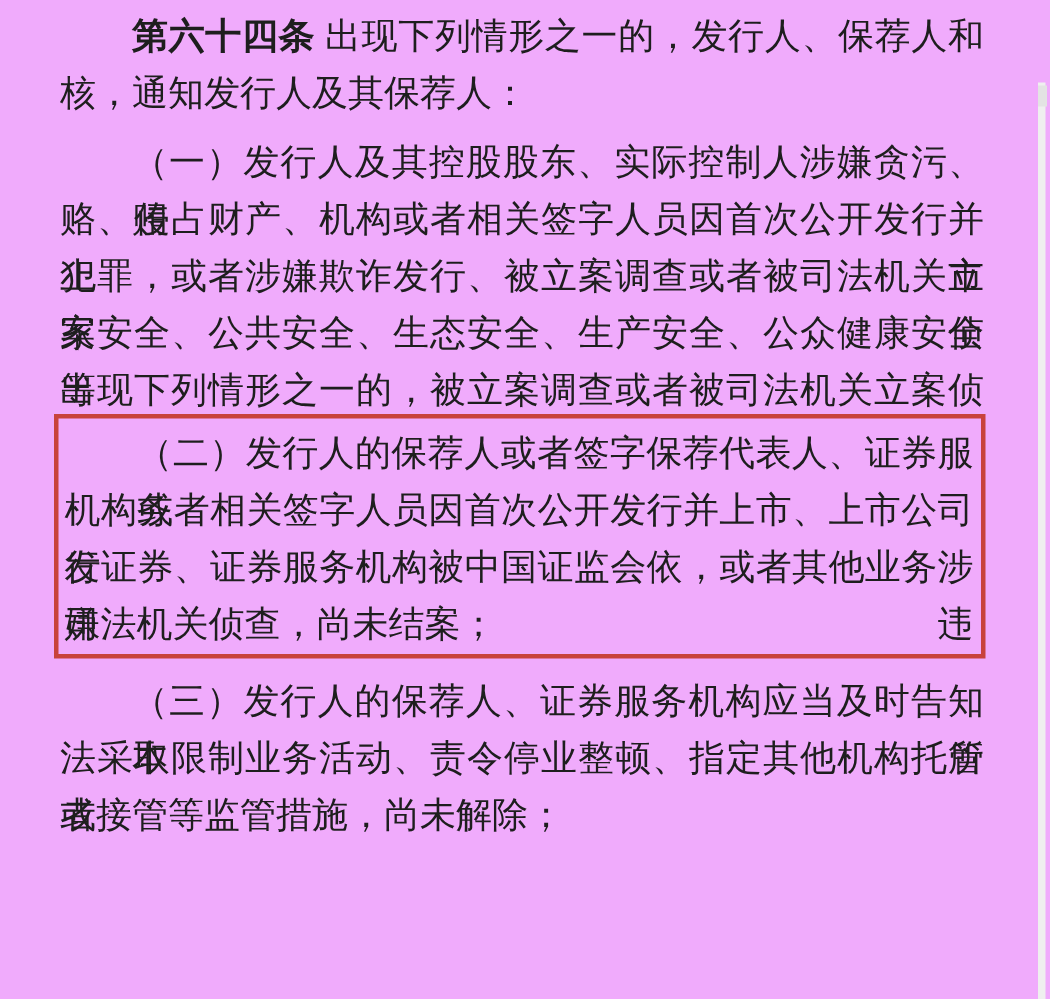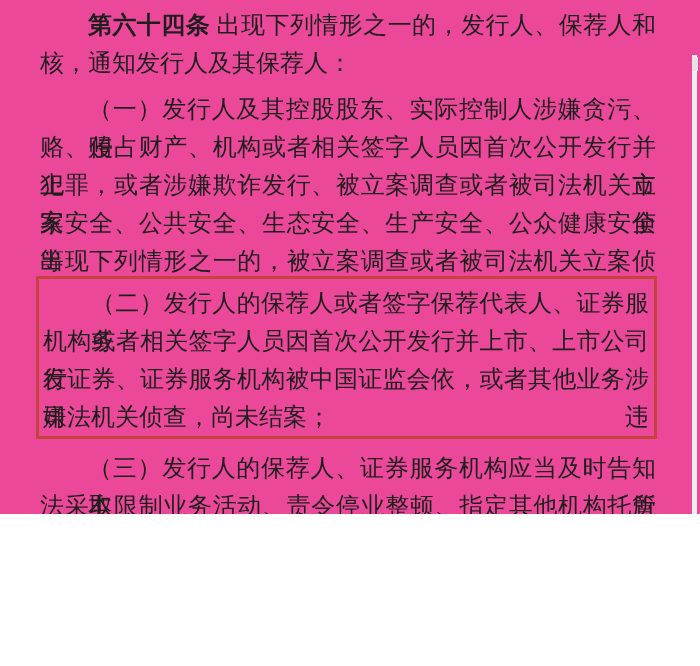--- a/index.html
+++ b/index.html
@@ -2,22 +2,22 @@
 <html><head>
 <meta charset="utf-8">
 <style>
   * { margin: 0; padding: 0; box-sizing: border-box; }
   html, body { width: 700px; height: 666px; overflow: hidden; }
   body { background: #ffffff; }
 
   .page {
     position: relative;
     width: 700px;
-    height: 514px;
-    background: #ec4899;
+    height: 666px;
+    background: #f0abfc;
     font-family: "Liberation Serif", "DejaVu Serif", serif;
     color: #1e1e1e;
     overflow: hidden;
   }
 
   .doc {
     position: absolute;
     left: 40px;
     top: 6px;
     width: 616px;

